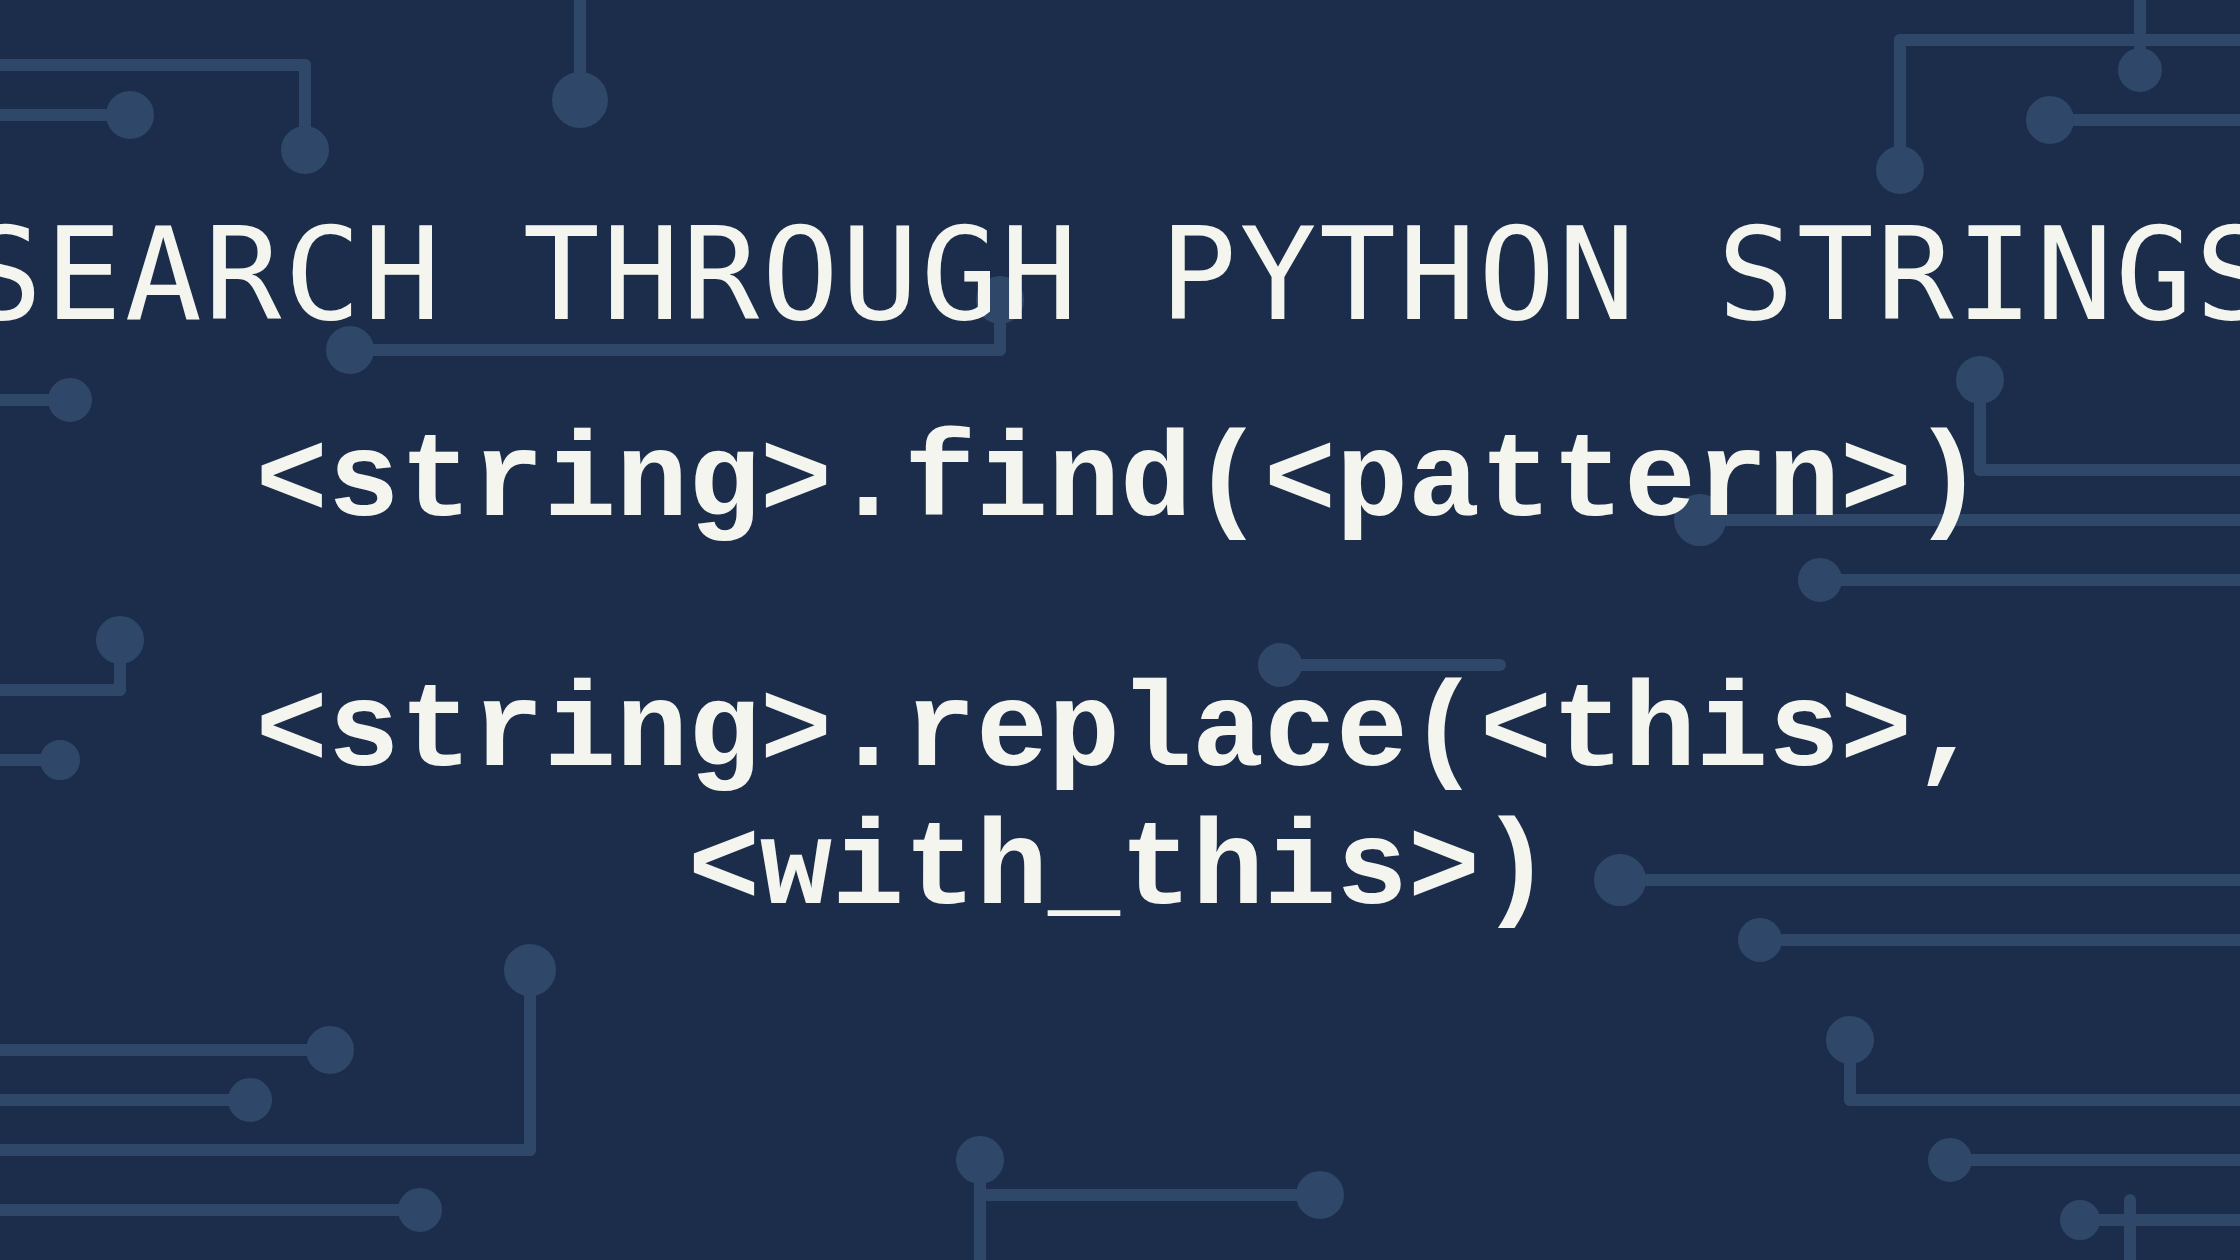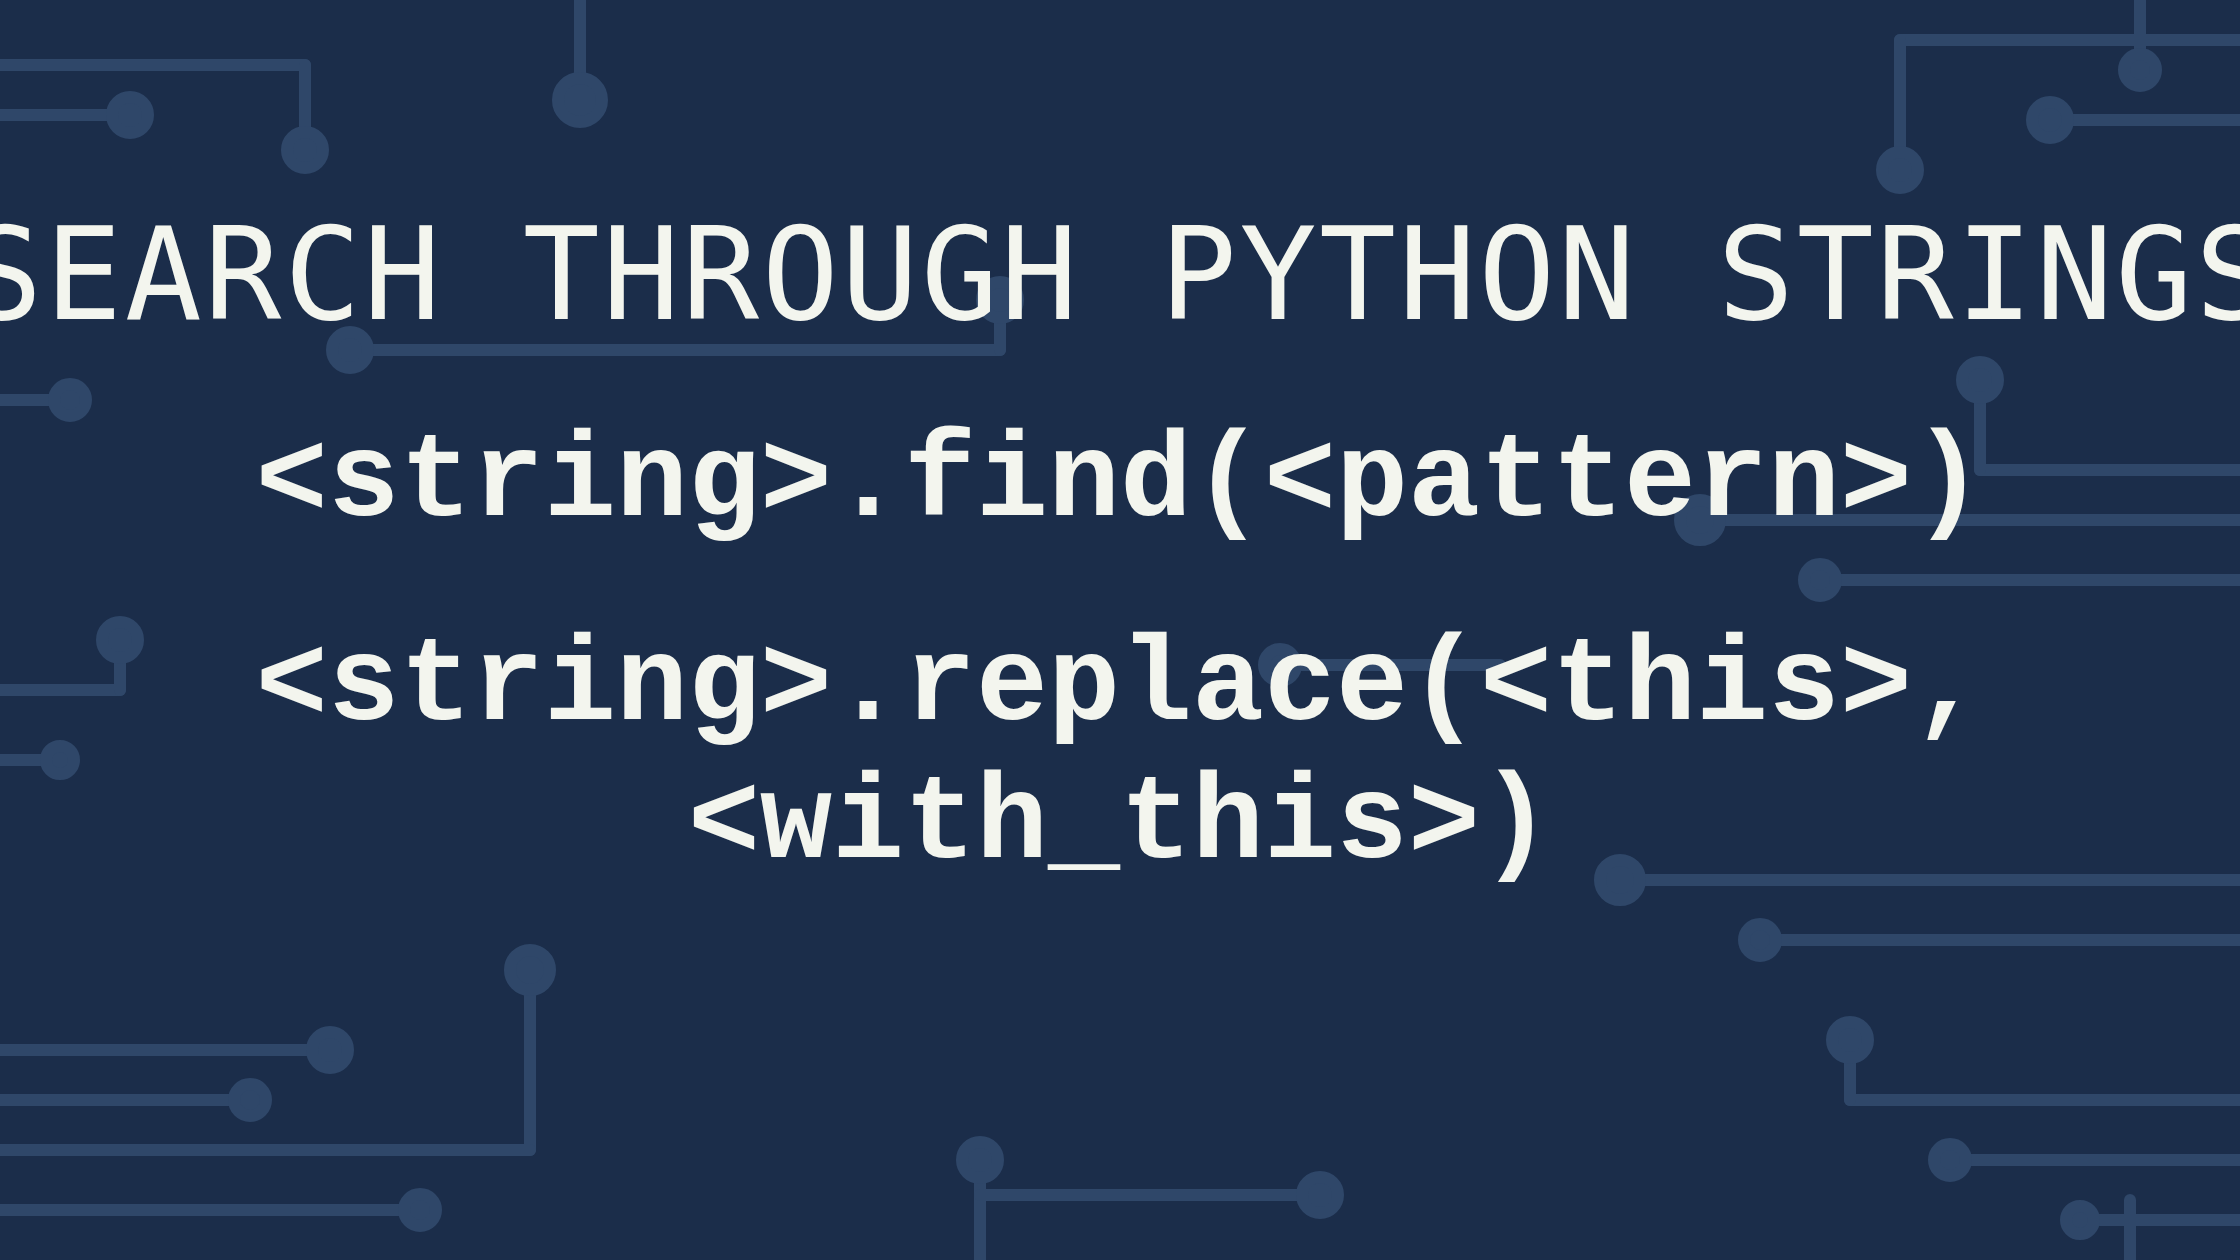--- a/index.html
+++ b/index.html
@@ -41,21 +41,21 @@
   }
   .code {
     font-family: ui-monospace, "SF Mono", "Menlo", "Consolas", "Courier New", monospace;
     font-weight: 700;
     font-size: 120px;
     line-height: 1.15;
     text-align: center;
     white-space: pre;
   }
   .code1 { margin-top: 72px; }
-  .code2 { margin-top: 66px; }
+  .code2 { margin-top: 112px; }
 </style>
 </head>
 <body>
 
 <div class="stage">
 
   <svg class="circuit" viewBox="0 0 2240 1260" preserveAspectRatio="none">
     <g stroke="#2f4769" stroke-width="12" fill="#2f4769" stroke-linecap="round">
 
       <path d="M 0 65  H 305" fill="none"></path>

